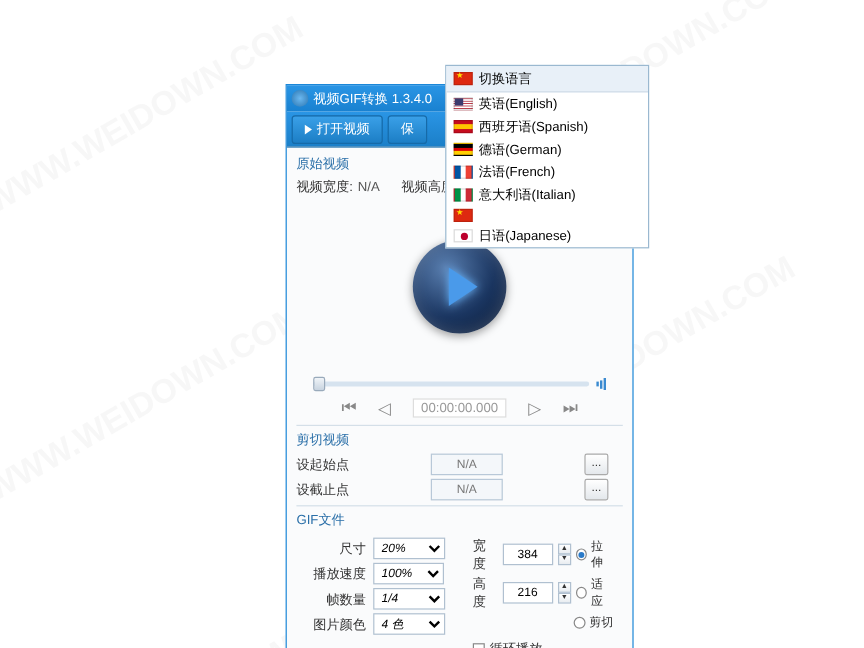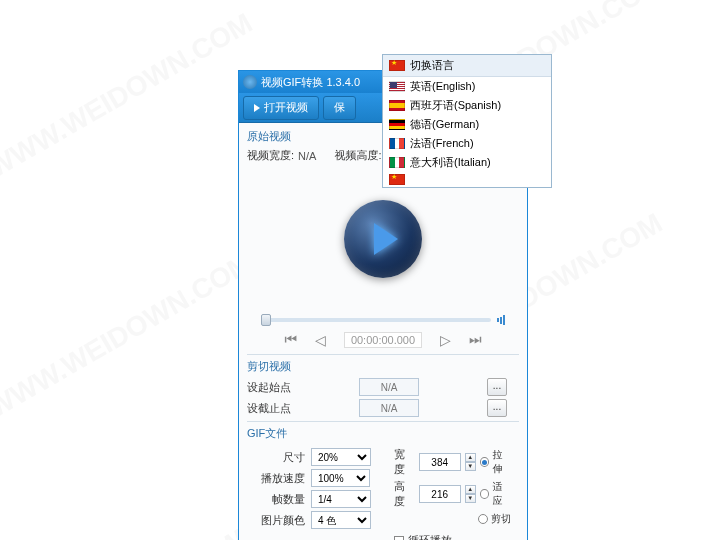--- a/index.html
+++ b/index.html
@@ -27,32 +27,32 @@
 .vol { display: flex; align-items: center; gap: 1px; }
 .vol-bar { width: 2px; background: #3a8ad0; }
 .transport { display: flex; align-items: center; justify-content: center; gap: 18px; margin: 6px 0; color: #888; font-size: 14px; }
 .transport .tc { font-size: 11px; color: #999; border: 1px solid #ddd; padding: 1px 6px; background: #fff; }
 .transport .ctl-icon { cursor: pointer; }
 hr { border: none; border-top: 1px solid #d4dfe8; margin: 4px 0; }
 .field-row { display: flex; align-items: center; justify-content: space-between; gap: 6px; margin: 3px 12px 3px 0; }
 .field-row .flabel { font-size: 11px; color: #333; text-align: right; }
 .txtbox { width: 60px; height: 18px; border: 1px solid #b8c8d8; background: #f4f7fa; font-size: 10px; text-align: center; color: #777; }
 .dots { width: 20px; height: 18px; border: 1px solid #aaa; background: linear-gradient(#fff,#e4e8ec); font-size: 10px; text-align: center; line-height: 14px; cursor: pointer; border-radius: 2px; }
-.select { height: 18px; border: 1px solid #b0c0d0; background: #fff; font-size: 10px; padding: 0 2px; }
+.select { height: 18px; border: 1px solid #b0c0d0; background: #fff; font-size: 10px; padding: 0 2px; font-style: italic; }
 .spin { width: 42px; height: 18px; border: 1px solid #b0c0d0; background: #fff; font-size: 10px; text-align: center; }
 .spin-ctl { width: 12px; height: 18px; display: flex; flex-direction: column; }
 .spin-ctl div { flex: 1; border: 1px solid #b0c0d0; background: linear-gradient(#fff,#e8ecf0); font-size: 6px; text-align: center; line-height: 7px; cursor: pointer; }
 .gif-section { display: flex; gap: 11px; padding: 0 8px; }
 .gif-left { flex: 1; }
 .gif-right { width: 130px; }
 .radio-row { display: flex; align-items: center; gap: 3px; font-size: 10px; margin: 1px 0; }
 .radio { width: 10px; height: 10px; border: 1px solid #888; border-radius: 50%; background: #fff; display: flex; align-items: center; justify-content: center; }
 .radio.checked::after { content: ""; width: 5px; height: 5px; background: #2a7ac8; border-radius: 50%; }
 .check { width: 10px; height: 10px; border: 1px solid #888; background: #fff; }
-.lang-menu { position: absolute; left: 382px; top: 54px; width: 170px; background: #fff; border: 1px solid #9ab8d0; z-index: 10; font-size: 11px; }
+.lang-menu { position: absolute; left: 371px; top: 54px; width: 170px; background: #fff; border: 1px solid #9ab8d0; z-index: 10; font-size: 11px; }
 .lang-header { background: #e8f0f8; padding: 3px 6px; display: flex; align-items: center; gap: 5px; border-bottom: 1px solid #d0dce8; }
 .lang-item { padding: 2px 6px; display: flex; align-items: center; gap: 5px; cursor: pointer; }
 .flag { width: 16px; height: 11px; border: 1px solid rgba(0,0,0,0.15); display: inline-block; }
 .flag.cn { background: #de2910; position: relative; }
 .flag.cn::after { content: "★"; position: absolute; left: 1px; top: -2px; font-size: 7px; color: #ffde00; }
 .flag.us { background: linear-gradient(to bottom, #b22234 0%, #b22234 50%, #fff 50%, #fff 100%); background-size: 100% 2px; position: relative; }
 .flag.us::after { content: ""; position: absolute; left: 0; top: 0; width: 7px; height: 6px; background: #3c3b6e; }
 .flag.es { background: linear-gradient(to bottom, #c60b1e 25%, #ffc400 25%, #ffc400 75%, #c60b1e 75%); }
 .flag.de { background: linear-gradient(to bottom, #000 33%, #dd0000 33%, #dd0000 67%, #ffce00 67%); }
 .flag.it { background: linear-gradient(to right, #009246 33%, #fff 33%, #fff 67%, #ce2b37 67%); }
@@ -223,14 +223,18 @@
         <span class="flag fr"></span>
         <span>法语(French)</span>
       </div>
       <div class="lang-item">
         <span class="flag it"></span>
         <span>意大利语(Italian)</span>
       </div>
       <div class="lang-item">
         <span class="flag cn"></span>
       </div>
+      <div class="lang-item">
+        <span class="flag jp"></span>
+        <span>日语(Japanese)</span>
+      </div>
     </div>
 </div>
 
 </body></html>

